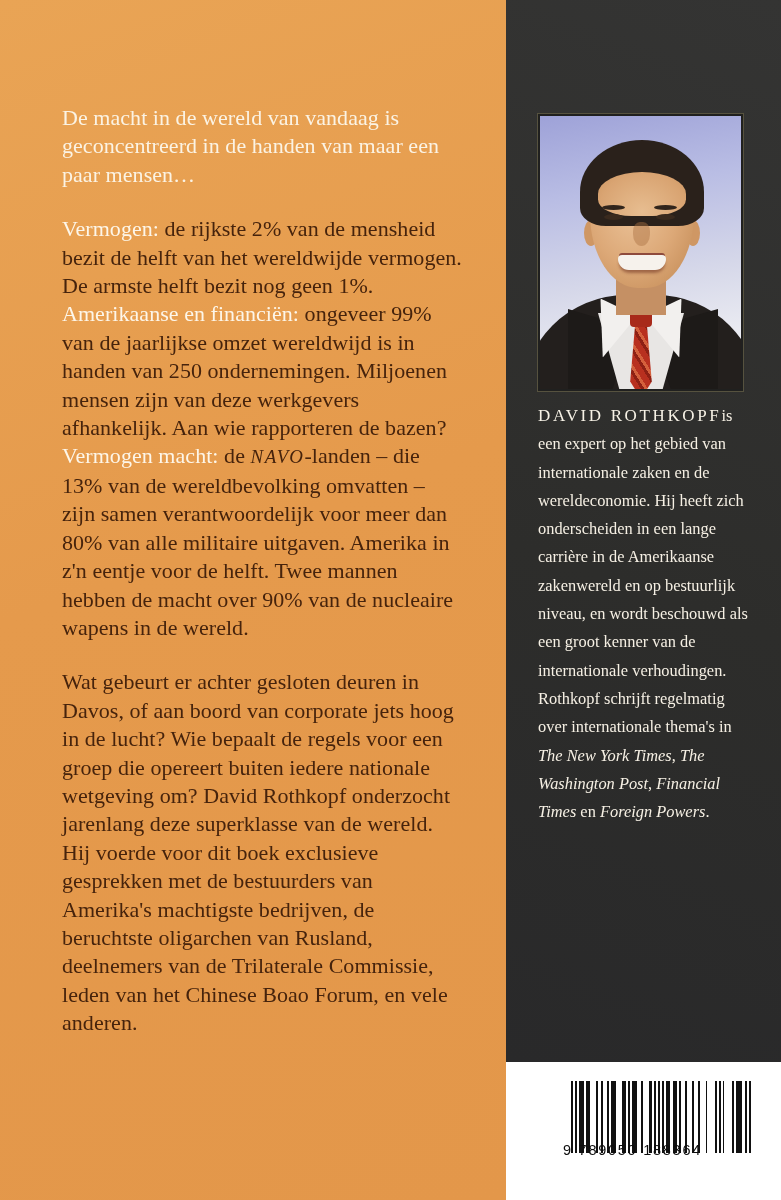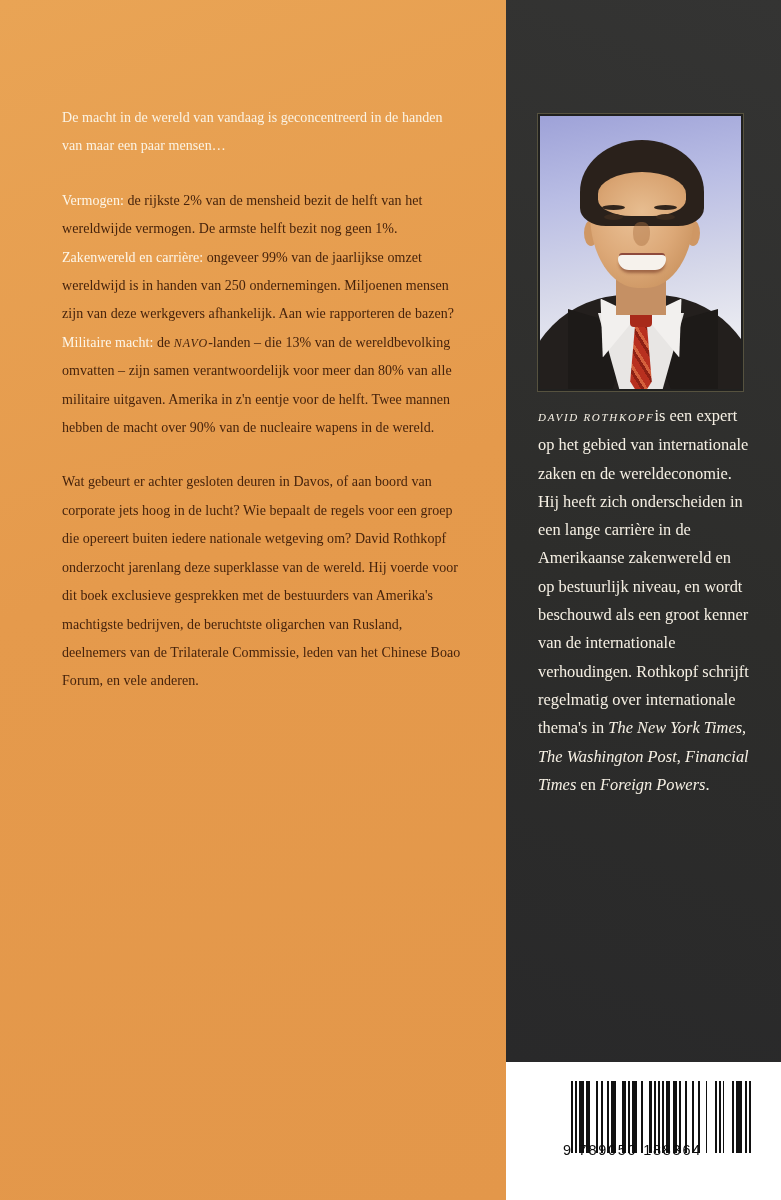--- a/index.html
+++ b/index.html
@@ -30,21 +30,21 @@
     height: 1200px;
     background: #e79f4f;
     background-image: linear-gradient(160deg, #e9a455 0%, #e59a4c 45%, #e3974a 100%);
   }
 
   #blurb {
     position: absolute;
     left: 62px;
     top: 104px;
     width: 400px;
-    font-size: 14px;
+    font-size: 22px;
     line-height: 28.4px;
     color: #46230c;
     letter-spacing: 0.05px;
   }
   #blurb p {
     margin: 0 0 0 0;
   }
   .para-gap {
     margin-top: 26px !important;
   }
@@ -268,24 +268,23 @@
     position: absolute;
     left: 32px;
     top: 402px;
     width: 212px;
     font-size: 16.4px;
     line-height: 28.3px;
     color: #f6f0e4;
   }
   #author-bio p { margin: 0; }
   .author-name {
-    font-size: 11px;
+    font-size: 17px;
     letter-spacing: 0.155em;
     color: #f7f2e6;
-    font-style: italic;
   }
   .pub {
     font-style: italic;
   }
 
   
   #barcode-area {
     position: absolute;
     left: 506px;
     top: 1062px;
@@ -335,25 +334,25 @@
 
     <div id="blurb">
 
       <p class="cream">De macht in de wereld van vandaag is geconcentreerd in de handen van maar een paar mensen…</p>
 
       <p class="para-gap">
         <span class="lead-in">Vermogen:</span><span> de rijkste 2% van de mensheid bezit de helft van het wereldwijde vermogen. De armste helft bezit nog geen 1%.</span>
       </p>
 
       <p class="para-tight">
-        <span class="lead-in">Zakenwereld en carrière:</span><span> ongeveer 99% van de jaarlijkse omzet wereldwijd is in handen van 250 ondernemingen. Miljoenen mensen zijn van deze werkgevers afhankelijk. Aan wie rapporteren de bazen?</span>
+        <span class="lead-in">Amerikaanse en financiën:</span><span> ongeveer 99% van de jaarlijkse omzet wereldwijd is in handen van 250 ondernemingen. Miljoenen mensen zijn van deze werkgevers afhankelijk. Aan wie rapporteren de bazen?</span>
       </p>
 
       <p class="para-tight">
-        <span class="lead-in">Militaire macht:</span><span> de </span><span class="smallcaps">NAVO</span><span>-landen – die 13% van de wereldbevolking omvatten – zijn samen verantwoordelijk voor meer dan 80% van alle militaire uitgaven. Amerika in z'n eentje voor de helft. Twee mannen hebben de macht over 90% van de nucleaire wapens in de wereld.</span>
+        <span class="lead-in">Vermogen macht:</span><span> de </span><span class="smallcaps">NAVO</span><span>-landen – die 13% van de wereldbevolking omvatten – zijn samen verantwoordelijk voor meer dan 80% van alle militaire uitgaven. Amerika in z'n eentje voor de helft. Twee mannen hebben de macht over 90% van de nucleaire wapens in de wereld.</span>
       </p>
 
 
       <p class="para-gap">Wat gebeurt er achter gesloten deuren in Davos, of aan boord van corporate jets hoog in de lucht? Wie bepaalt de regels voor een groep die opereert buiten iedere nationale wetgeving om? David Rothkopf onderzocht jarenlang deze superklasse van de wereld. Hij voerde voor dit boek exclusieve gesprekken met de bestuurders van Amerika's machtigste bedrijven, de beruchtste oligarchen van Rusland, deelnemers van de Trilaterale Commissie, leden van het Chinese Boao Forum, en vele anderen.</p>
 
     </div>
   </div>
 
   <div id="dark-panel">
 

